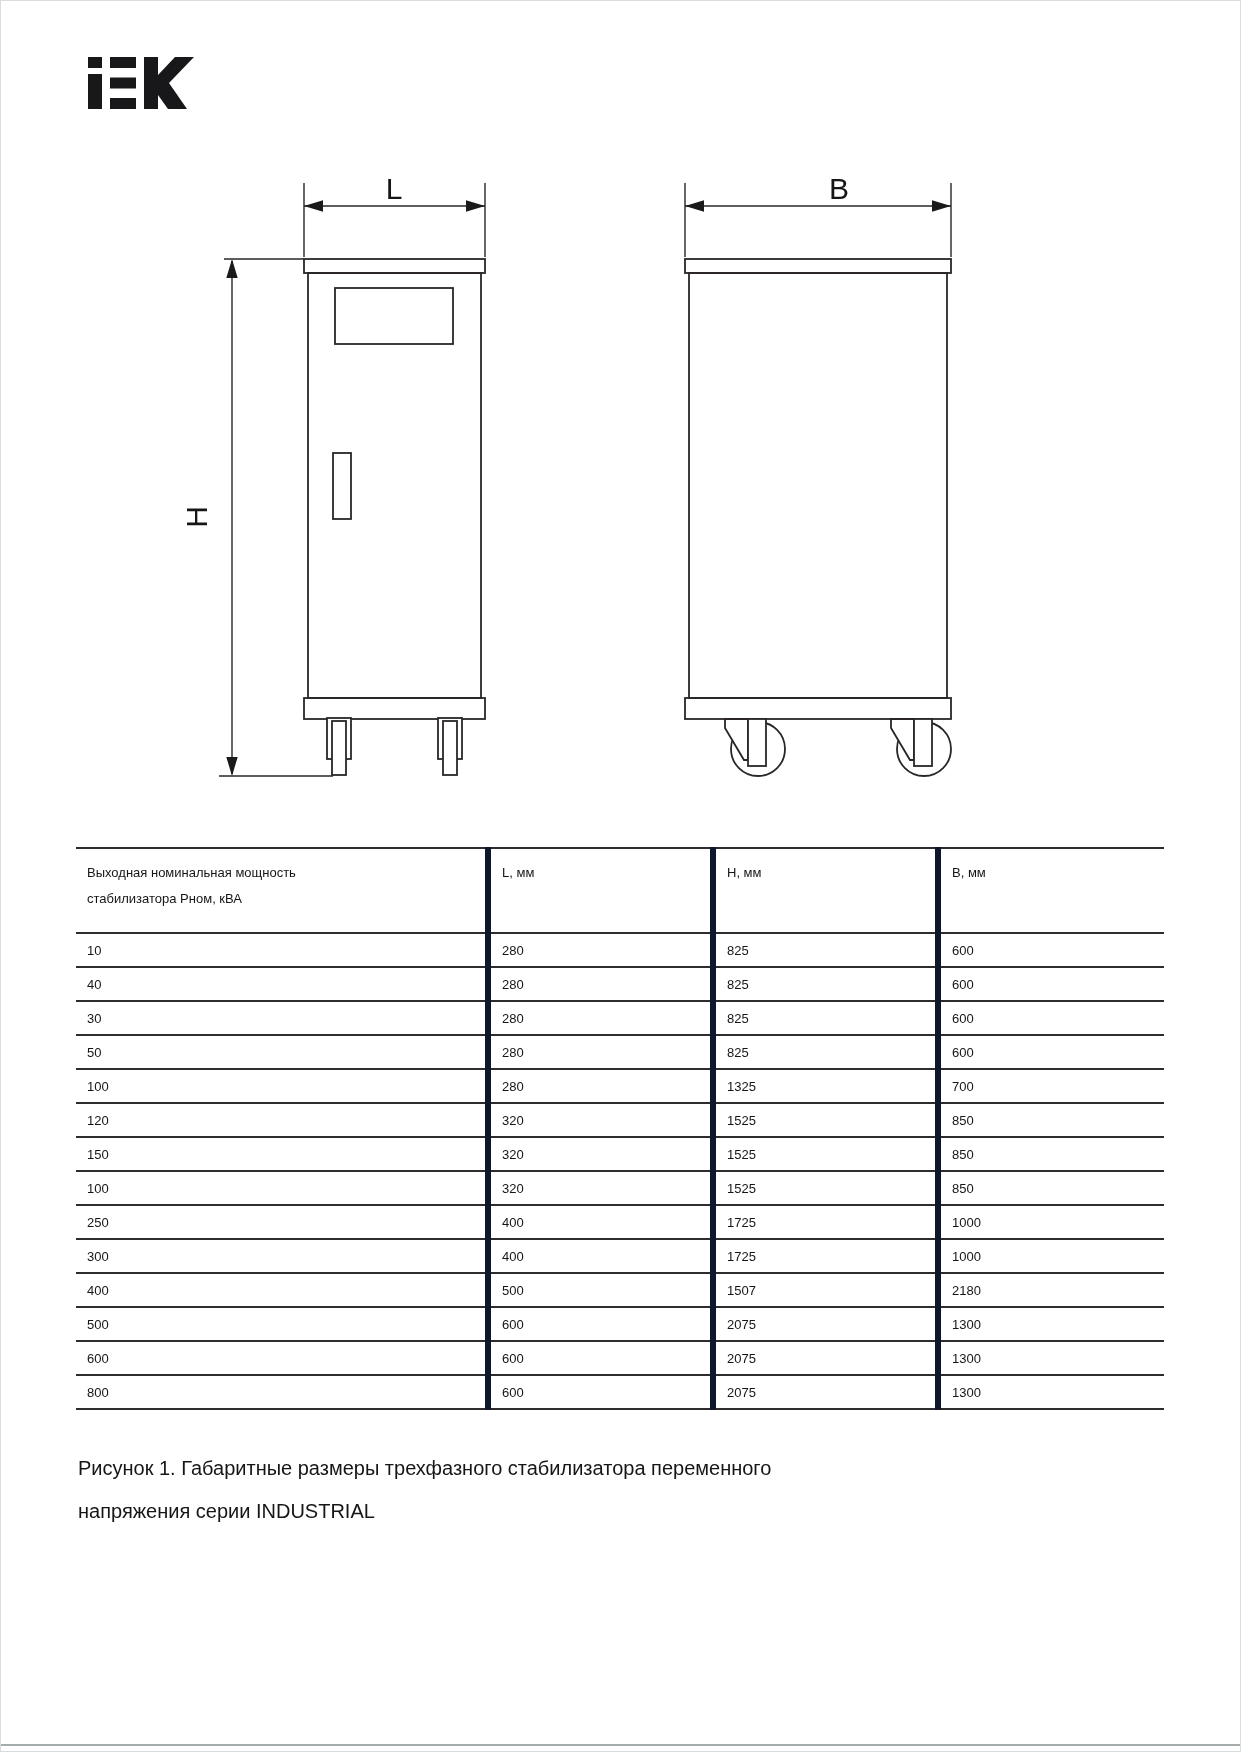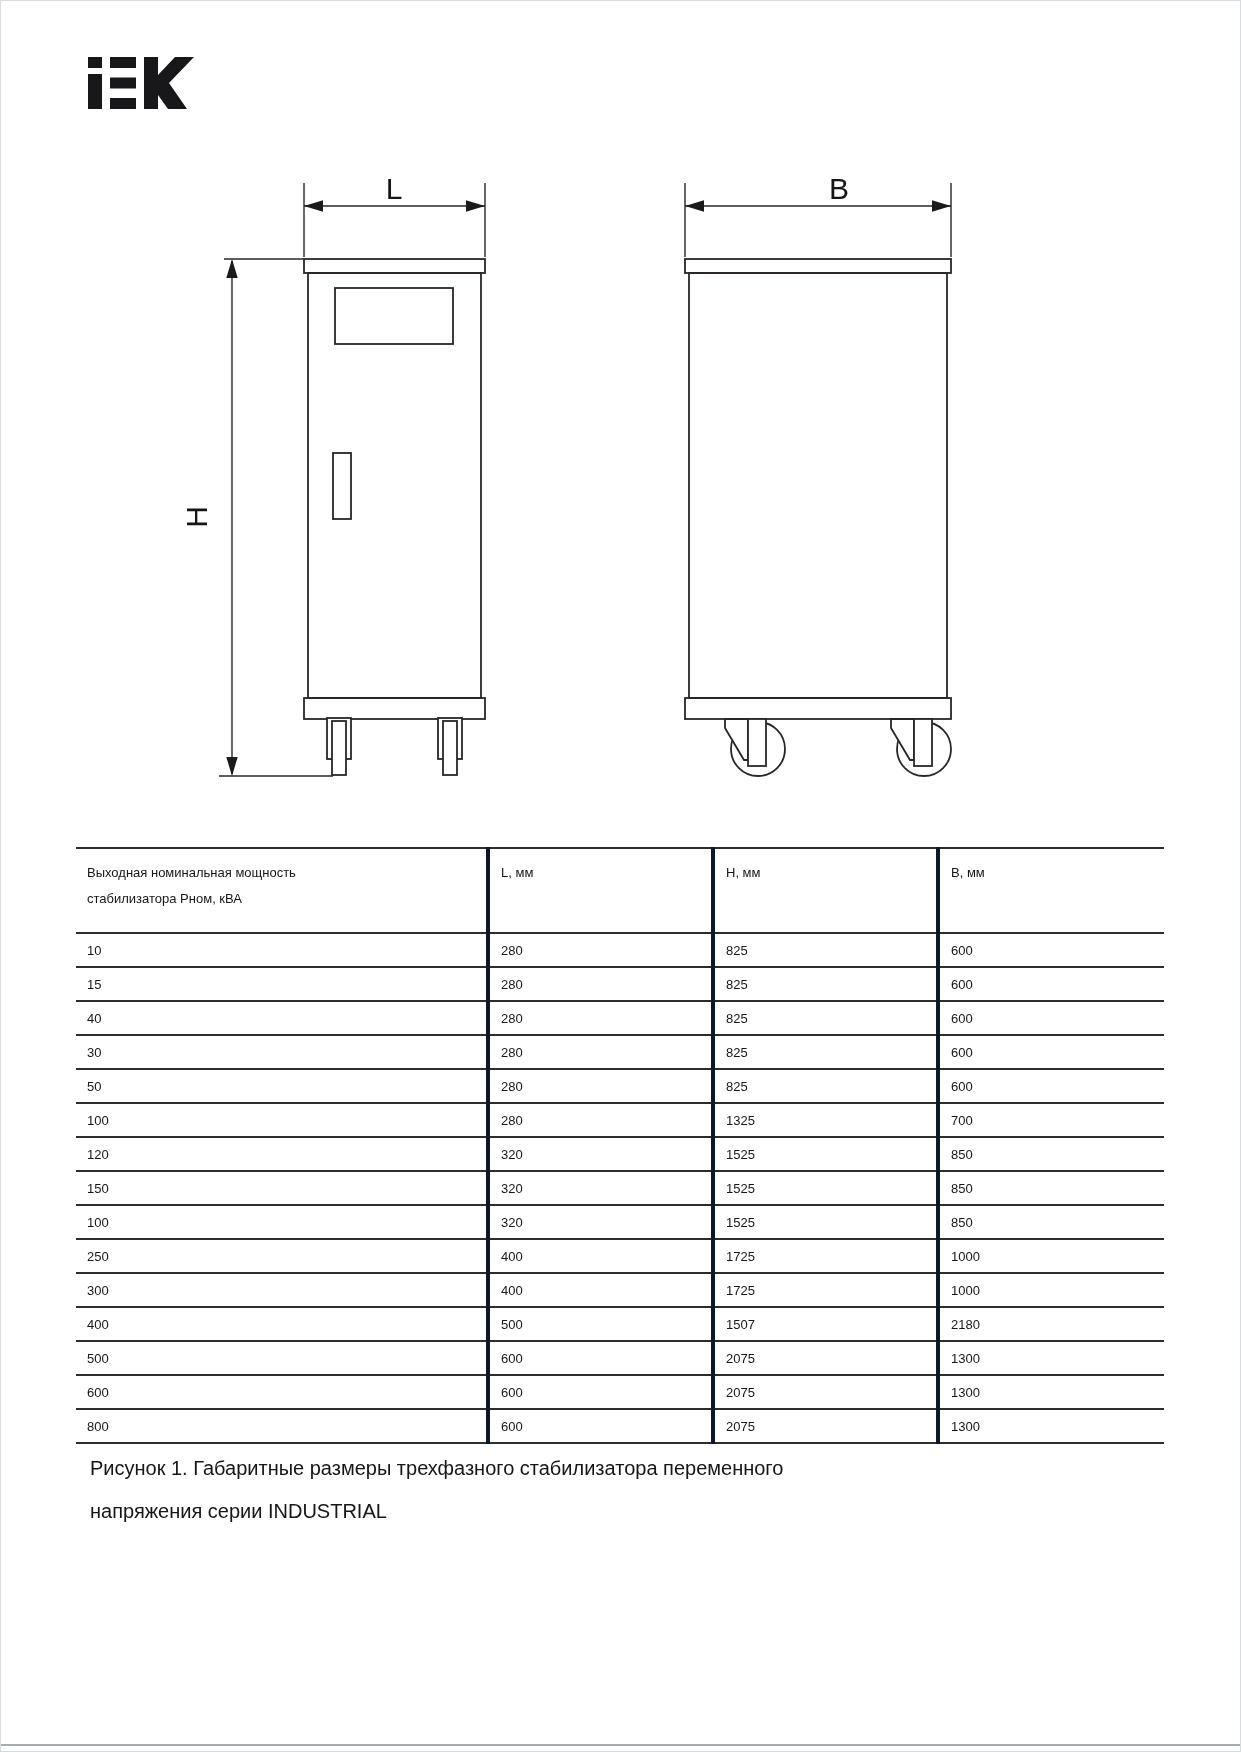--- a/index.html
+++ b/index.html
@@ -22,24 +22,24 @@
     border-top:2px solid #2e2c2c;
     font-size:13px;color:#161616;
   }
   .dim-table th,.dim-table td{
     border-bottom:2px solid #2e2c2c;
     padding:0 4px 0 11px;text-align:left;font-weight:400;
     overflow:hidden;
   }
   .dim-table th{height:72px;vertical-align:top;padding-top:11px;line-height:26px;white-space:pre-line;}
   .dim-table td{height:32px;vertical-align:middle;}
-  .dim-table th+th,.dim-table td+td{border-left:4px solid #0f172a;}
+  .dim-table th+th,.dim-table td+td{border-left:6px solid #0f172a;}
   .caption{
     position:absolute;left:77px;top:1446px;width:980px;
-    font-size:20px;line-height:43px;color:#161616;white-space:pre-line;margin-left:12px;
+    font-size:20px;line-height:43px;color:#161616;white-space:pre-line;
   }
   .bottom-rule{position:absolute;left:0;top:1743px;width:100%;height:2px;background:#a6abad;}
 </style>
 </head>
 <body>
 
 <div class="page">
 
   <svg class="logo" viewBox="0 0 106 52" role="img">
     <title>IEK</title>
@@ -140,26 +140,20 @@
       </tr>
     </thead>
     <tbody>
       <tr>
         <td>10</td>
         <td>280</td>
         <td>825</td>
         <td>600</td>
       </tr>
       <tr>
-        <td>15</td>
-        <td>280</td>
-        <td>825</td>
-        <td>600</td>
-      </tr>
-      <tr>
         <td>40</td>
         <td>280</td>
         <td>825</td>
         <td>600</td>
       </tr>
       <tr>
         <td>30</td>
         <td>280</td>
         <td>825</td>
         <td>600</td>

